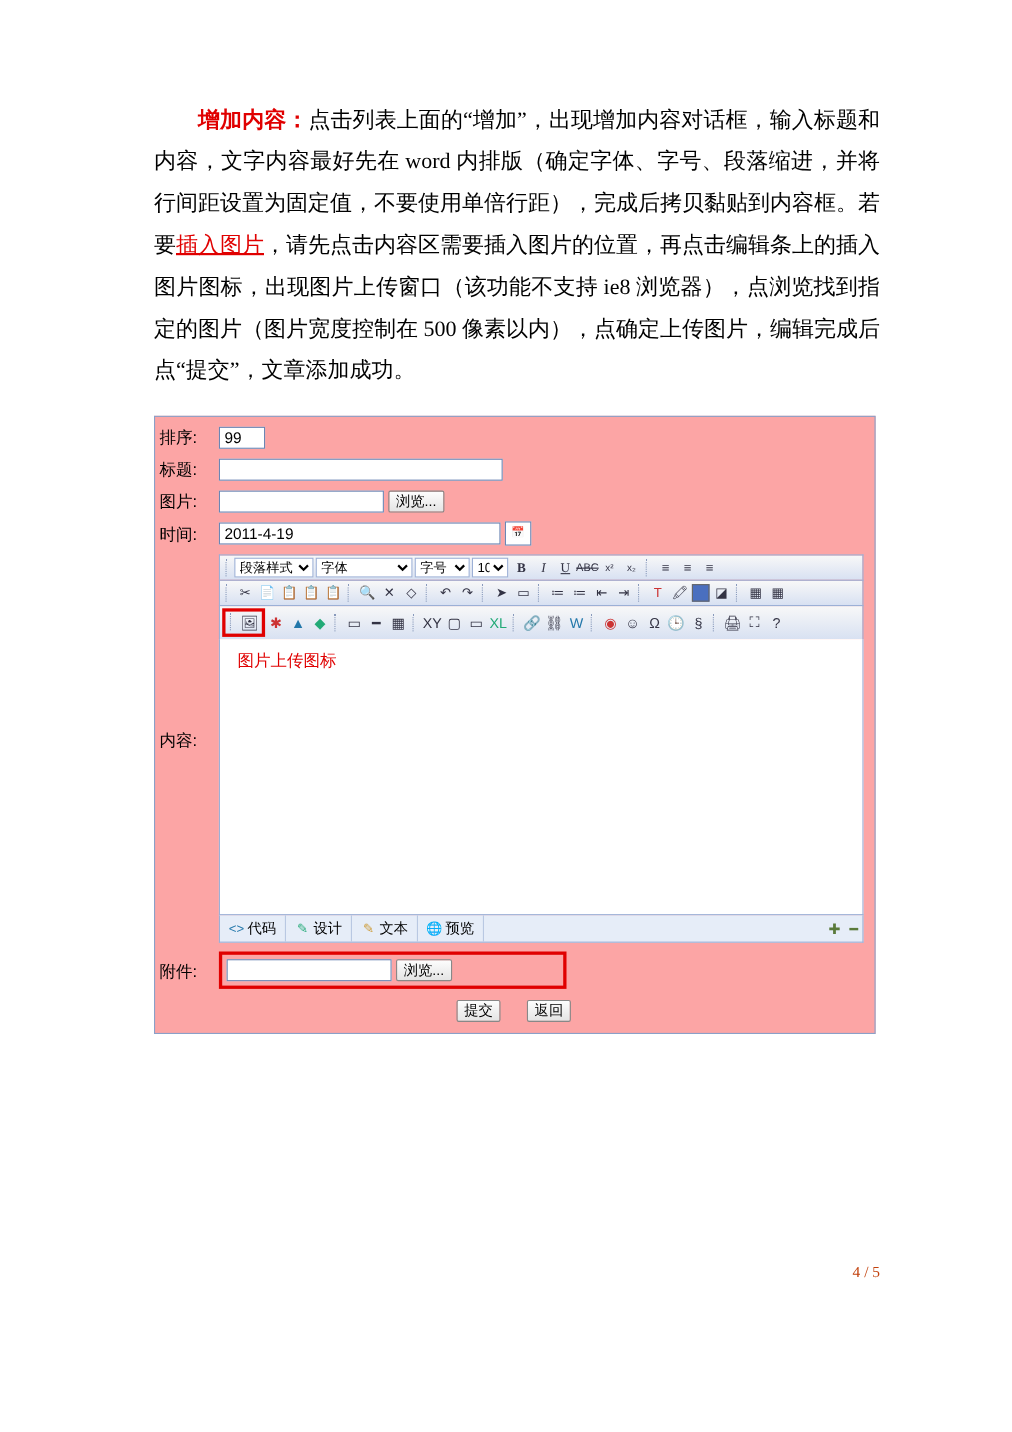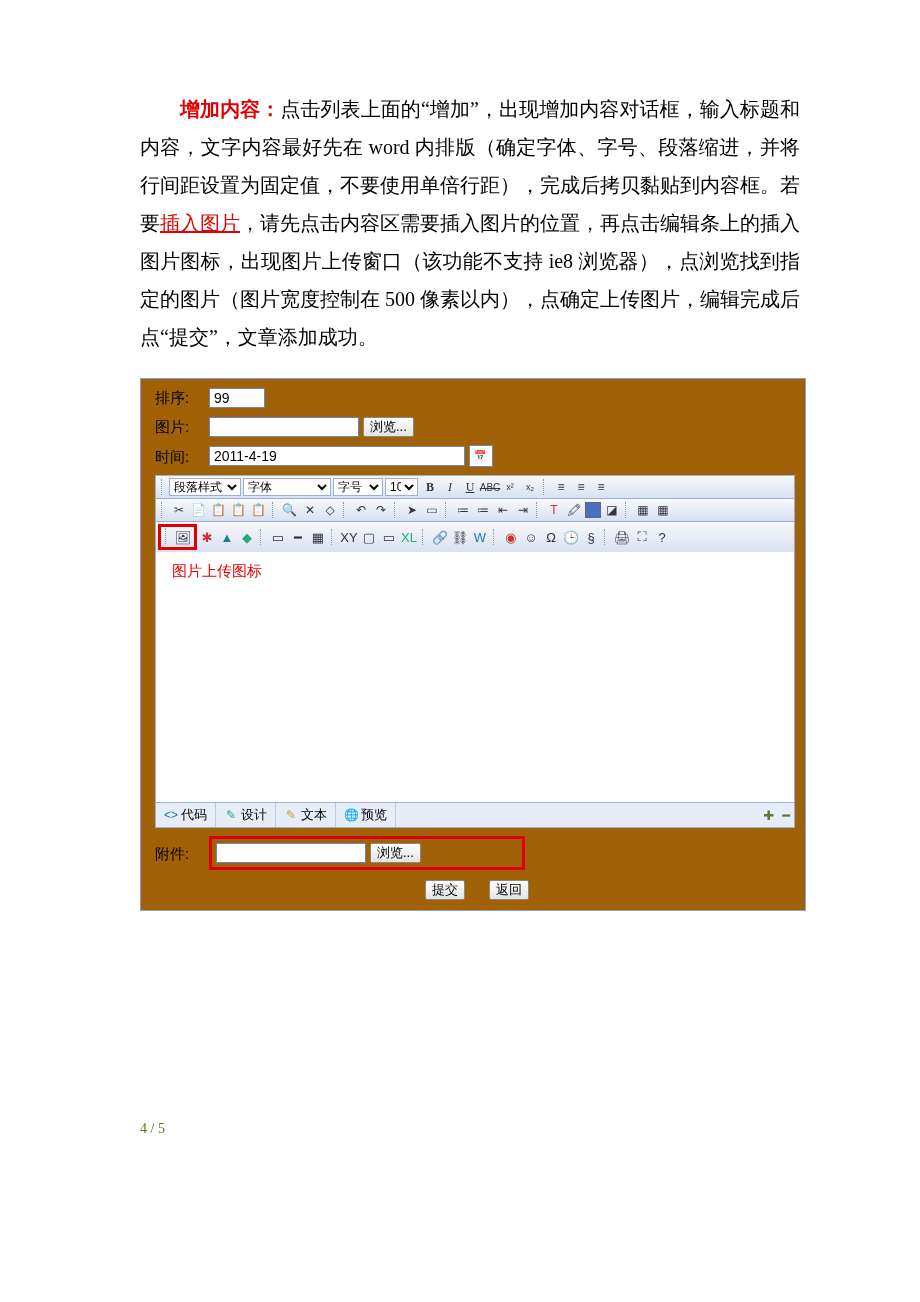--- a/index.html
+++ b/index.html
@@ -20,23 +20,23 @@
     text-align: justify;
     margin: 0 0 22px 0;
   }
   .indent { text-indent: 2em; }
   .red { color: #e00000; }
   .bold { font-weight: bold; }
 
   
   .panel {
     margin-top: 8px;
-    background: #a16207;
+    background: #fca5a5;
     border: 1px solid #8aa0c8;
-    padding: 8px 10px 10px 14px;
+    padding: 8px 10px 10px 4px;
     font-family: "SimSun", "宋体", sans-serif;
     font-size: 15px;
     width: 640px;
   }
   .row {
     display: flex;
     align-items: center;
     margin-bottom: 8px;
   }
   .row.top { align-items: flex-start; }
@@ -48,21 +48,21 @@
   }
   .input-s {
     border: 1px solid #6b86b4;
     background: #fff;
     height: 20px;
     padding: 0 4px;
     font-size: 14px;
     font-family: inherit;
     box-sizing: border-box;
   }
-  .w58 { width: 56px; }
+  .w58 { width: 42px; }
   .w260 { width: 258px; }
   .w150 { width: 150px; }
   .w248 { width: 256px; }
   .btn {
     border: 1px solid #888;
     background: linear-gradient(#fdfdfd, #e4e4e4);
     font-size: 13px;
     height: 20px;
     padding: 0 6px;
     margin-left: 4px;
@@ -182,23 +182,23 @@
   }
 
   .submit-row {
     margin-top: 10px;
     display: flex;
     justify-content: center;
     gap: 20px;
   }
 
   .footer {
-    text-align: left;
+    text-align: right;
     font-size: 14px;
-    color: #4d7c0f;
+    color: #c2410c;
     margin-top: 210px;
   }
   u.hl { color: #e00000; text-decoration: underline; }
 </style>
 </head>
 <body>
 
 <div class="page">
 
 
@@ -206,36 +206,41 @@
     <span class="red bold">增加内容：</span><span>点击列表上面的“增加”，出现增加内容对话框，输入标题和内容，文字内容最好先在 word 内排版（确定字体、字号、段落缩进，并将行间距设置为固定值，不要使用单倍行距），完成后拷贝黏贴到内容框。若要</span><u class="hl">插入图片</u><span>，请先点击内容区需要插入图片的位置，再点击编辑条上的插入图片图标，出现图片上传窗口（该功能不支持 ie8 浏览器），点浏览找到指定的图片（图片宽度控制在 500 像素以内），点确定上传图片，编辑完成后点“提交”，文章添加成功。</span>
   </p>
 
   <div class="panel">
 
     <div class="row">
       <div class="lbl">排序:</div>
       <input class="input-s w58" value="99" style="">
     </div>
 
+    <div class="row">
+      <div class="lbl">标题:</div>
+      <input class="input-s w260" value="" style="">
+    </div>
 
     <div class="row">
       <div class="lbl">图片:</div>
       <input class="input-s w150" value="" style="">
       <button class="btn">浏览...</button>
     </div>
 
     <div class="row">
       <div class="lbl">时间:</div>
       <input class="input-s w248" value="2011-4-19" style="">
       <div class="cal-btn">
           <span>📅</span>
         </div>
     </div>
 
     <div class="row top">
+      <div class="lbl" style="padding-top:160px">内容:</div>
       <div class="editor-wrap">
 
         <div class="toolbar">
           <span class="tb-sep"></span>
           <select class="tb-sel" style="width:72px"><option>段落样式</option></select>
           <select class="tb-sel" style="width:88px"><option>字体</option></select>
           <select class="tb-sel" style="width:50px"><option>字号</option></select>
           <select class="tb-sel" style="width:33px"><option>100%</option></select>
           <span class="tb-ic bold-i">B</span>
           <span class="tb-ic ital-i">I</span>

